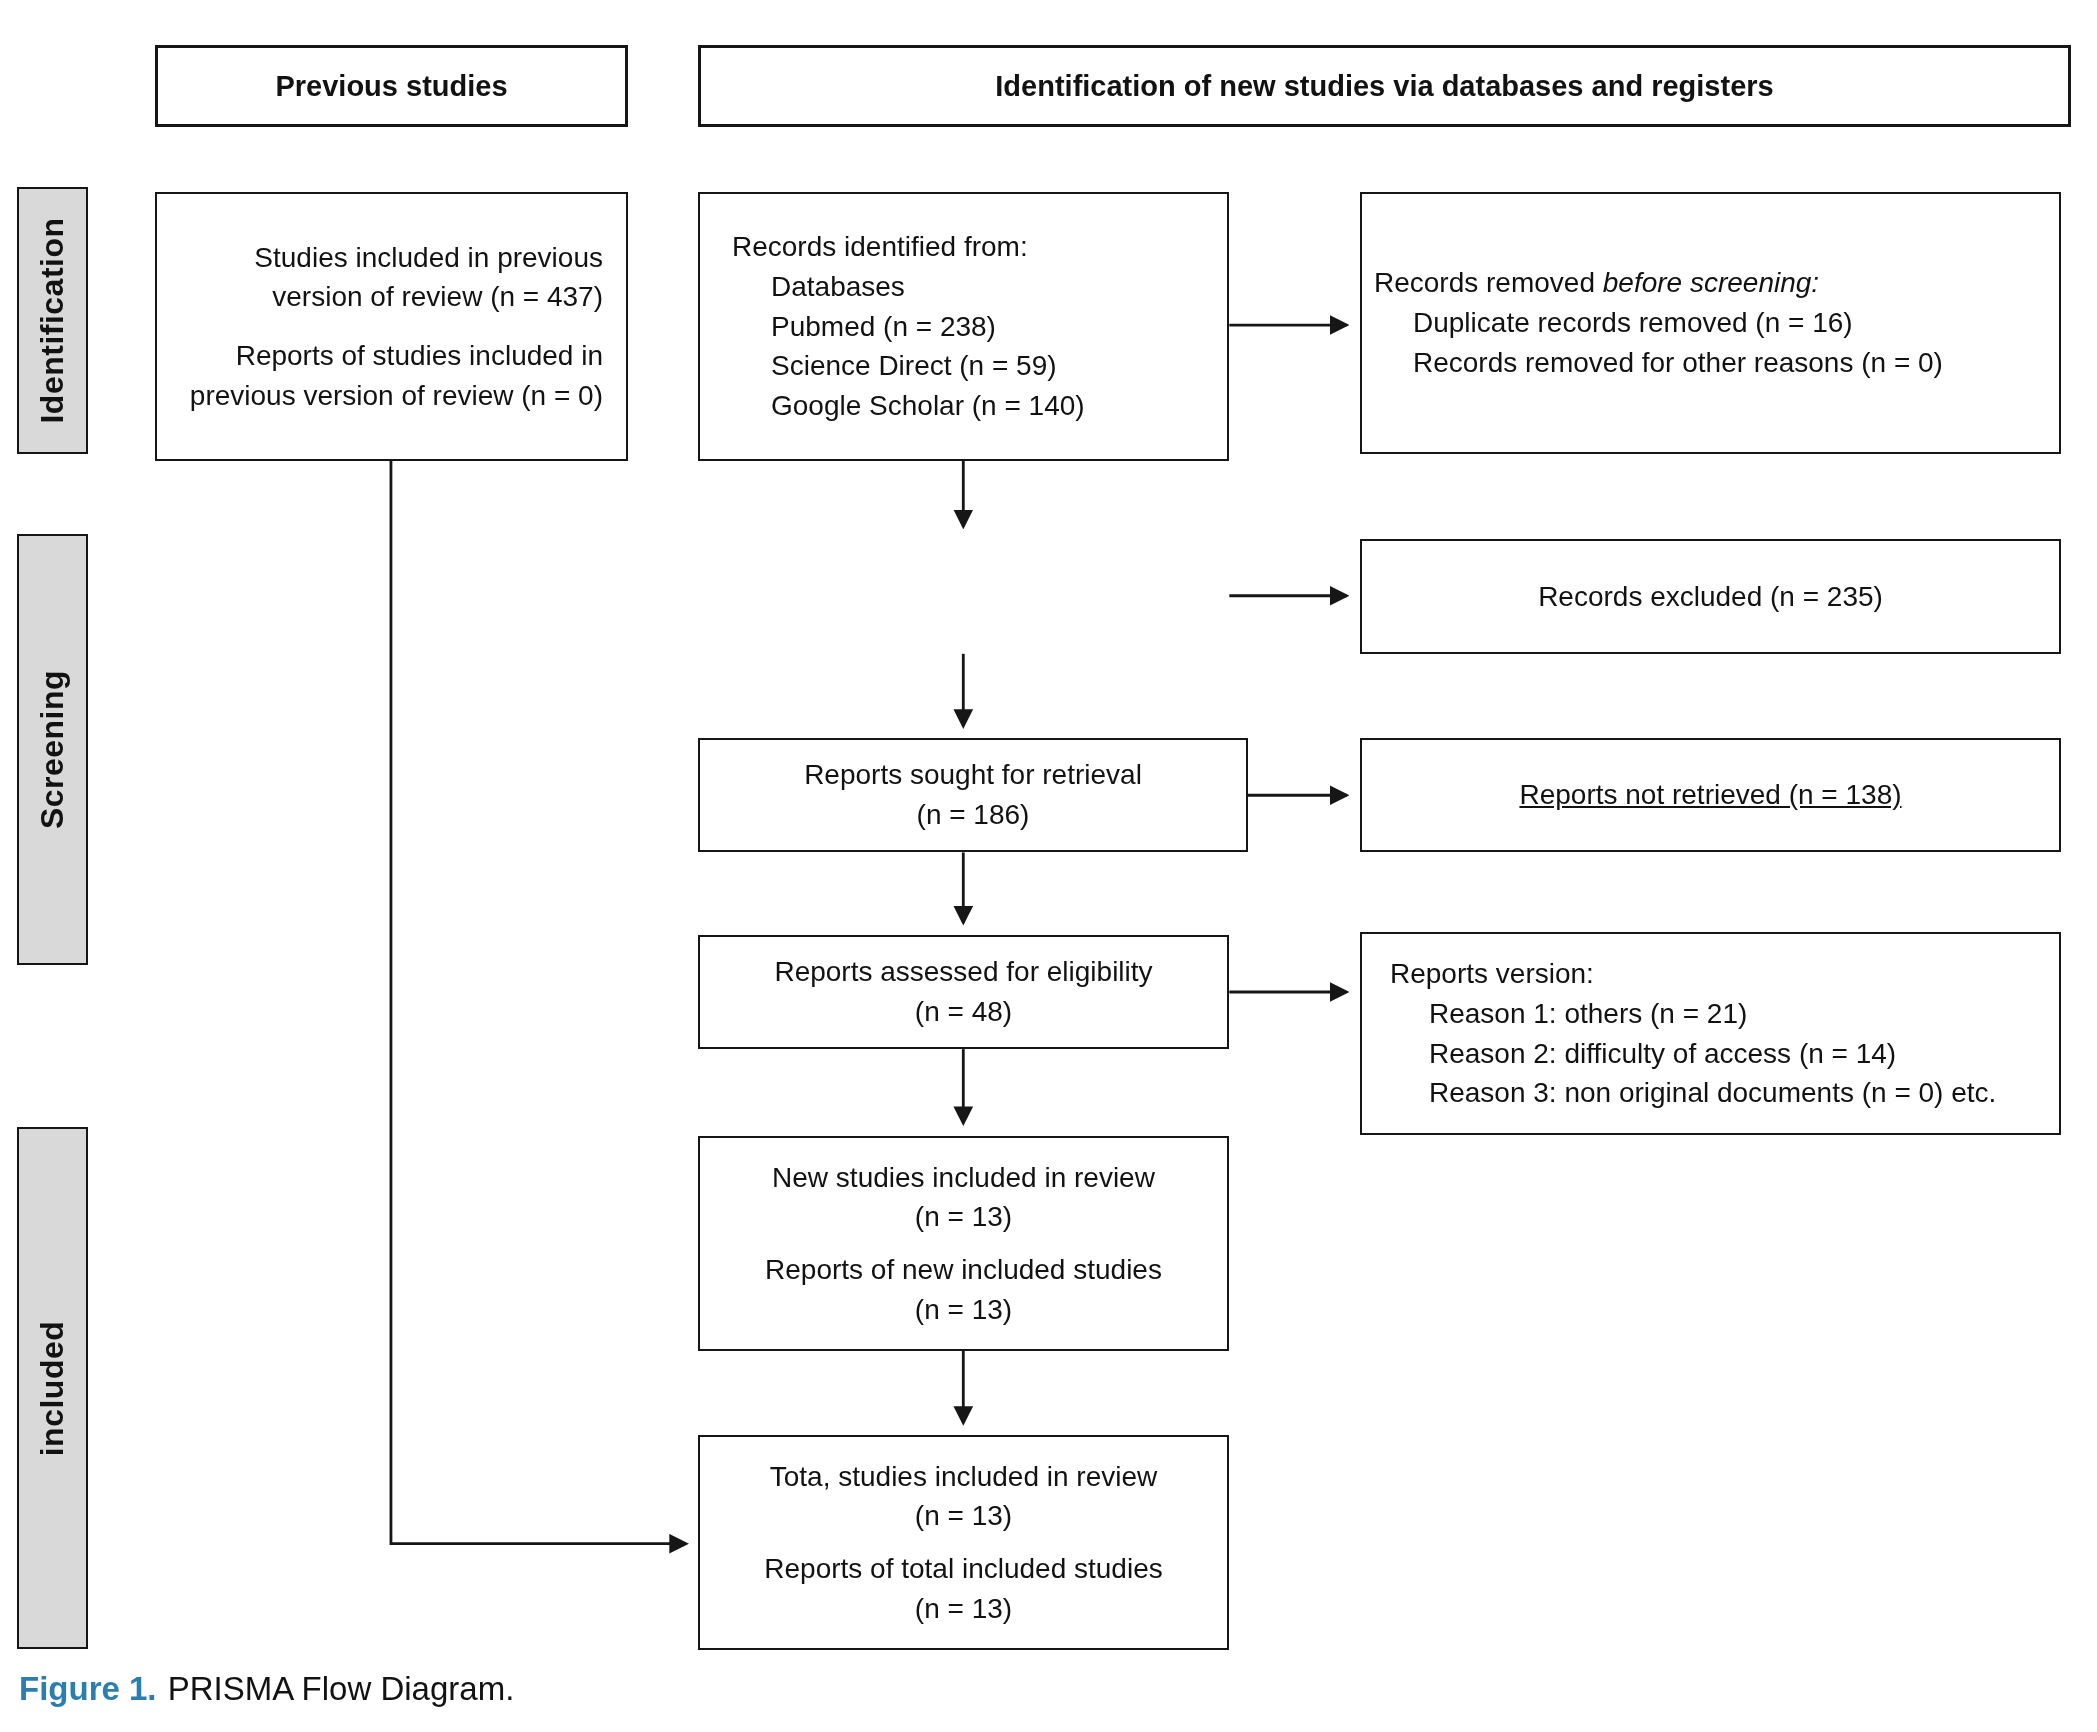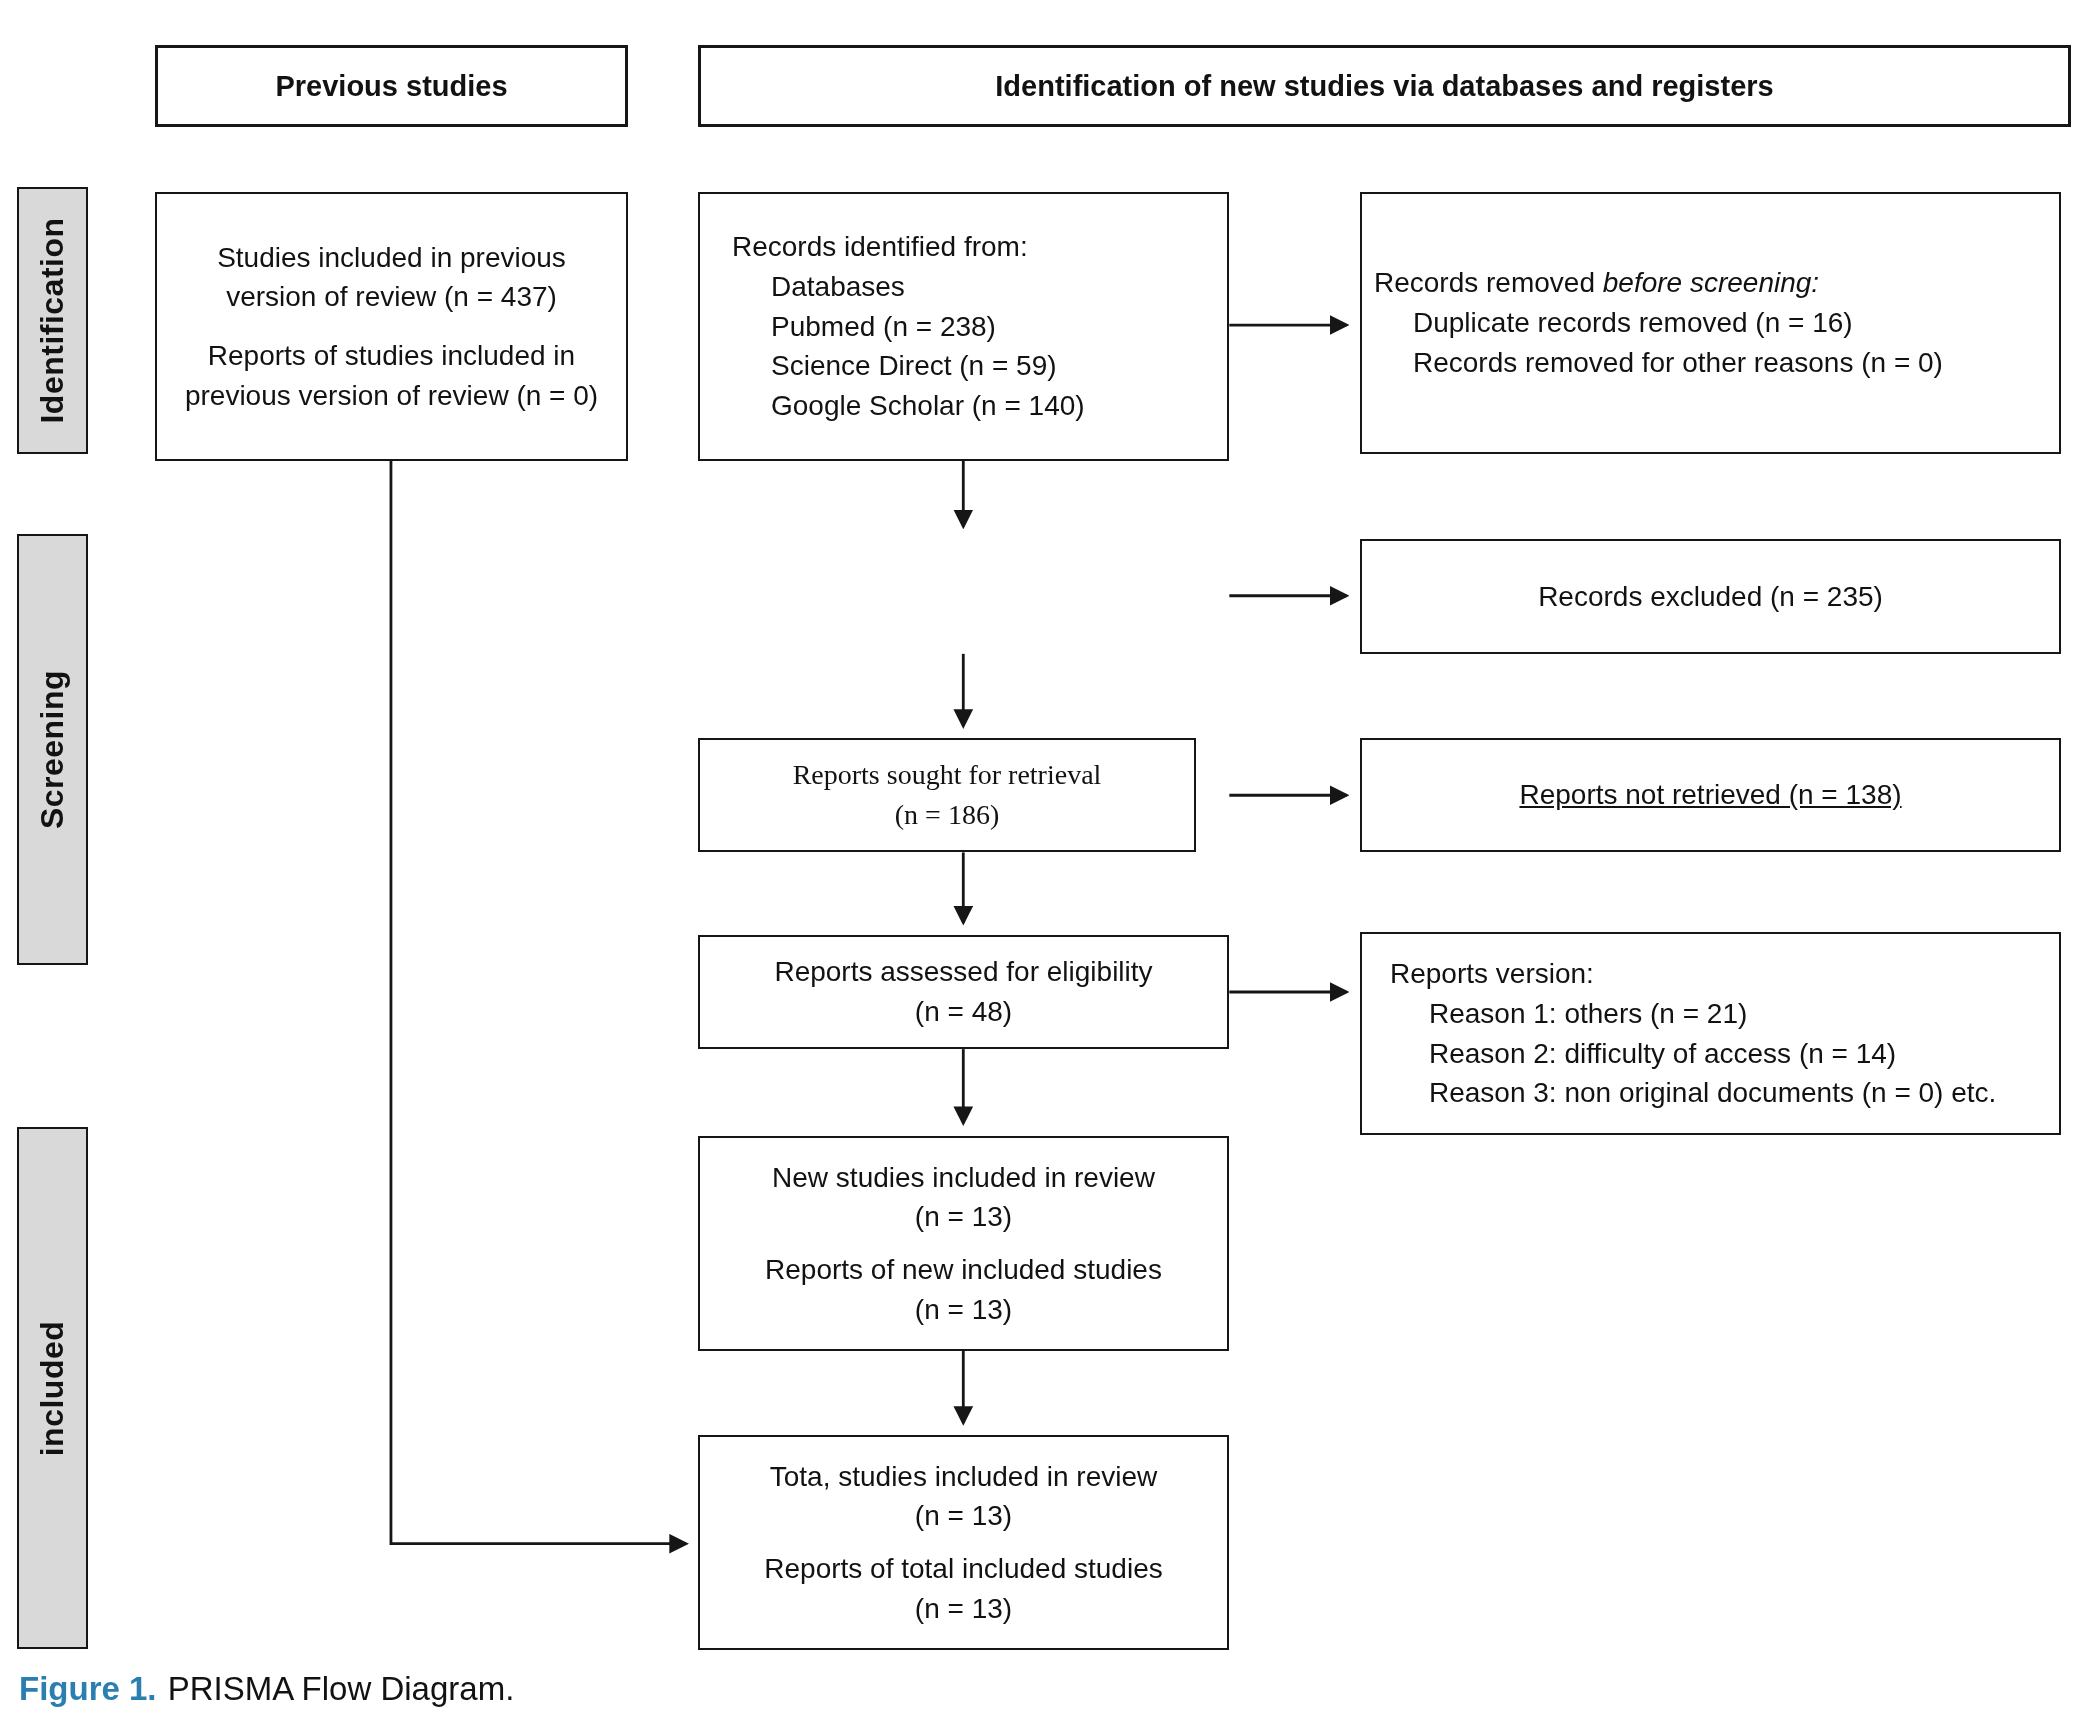--- a/index.html
+++ b/index.html
@@ -13,21 +13,21 @@
   .canvas { position: relative; width: 2098px; height: 1732px; overflow: hidden; }
 
   
   .box {
     position: absolute;
     border: 2.8px solid #161616;
     background: #ffffff;
     display: flex; flex-direction: column; justify-content: center;
     font-size: 28px; line-height: 1.42;
   }
-  .box.center { align-items: center; text-align: center; }
+  .box.center { align-items: center; text-align: right; }
   .box.left   { align-items: flex-start; text-align: left; }
   .bline { white-space: nowrap; }
   .indent { padding-left: 39px; }
   .box p { margin: 9.4px 0; max-width: 423px; }
 
   
   .hdr {
     position: absolute;
     border: 3.7px solid #161616;
     background: #ffffff;
@@ -54,21 +54,21 @@
 
   #sb-identification { left: 17px; top: 187px;  width: 71px; height: 267px; }
   #sb-screening      { left: 17px; top: 534px;  width: 71px; height: 431px; }
   #sb-included       { left: 17px; top: 1127px; width: 71px; height: 522px; }
 
   #b-previous     { left: 155px;  top: 192px;  width: 473px; height: 269px; }
   #b-identified   { left: 698px;  top: 192px;  width: 531px; height: 269px; padding-left: 32px; }
   #b-removed      { left: 1360px; top: 192px;  width: 701px; height: 262px; padding-left: 12px; }
   #b-screened     { left: 698px;  top: 539px;  width: 531px; height: 115px; }
   #b-excluded     { left: 1360px; top: 539px;  width: 701px; height: 115px; }
-  #b-sought       { left: 698px;  top: 738px;  width: 498px; height: 114px; font-family: Liberation Serif, serif; }
+  #b-sought       { left: 698px;  top: 738px;  width: 550px; height: 114px; }
   #b-notretrieved { left: 1360px; top: 738px;  width: 701px; height: 114px; text-decoration: underline; }
   #b-assessed     { left: 698px;  top: 935px;  width: 531px; height: 114px; }
   #b-repexcluded  { left: 1360px; top: 932px;  width: 701px; height: 203px; padding-left: 28px; }
   #b-new          { left: 698px;  top: 1136px; width: 531px; height: 215px; }
   #b-total        { left: 698px;  top: 1435px; width: 531px; height: 215px; }
 
   .gap-above { margin-top: 13px; }
 
   svg.arrows { position: absolute; left: 0; top: 0; width: 2098px; height: 1732px; pointer-events: none; }
 

